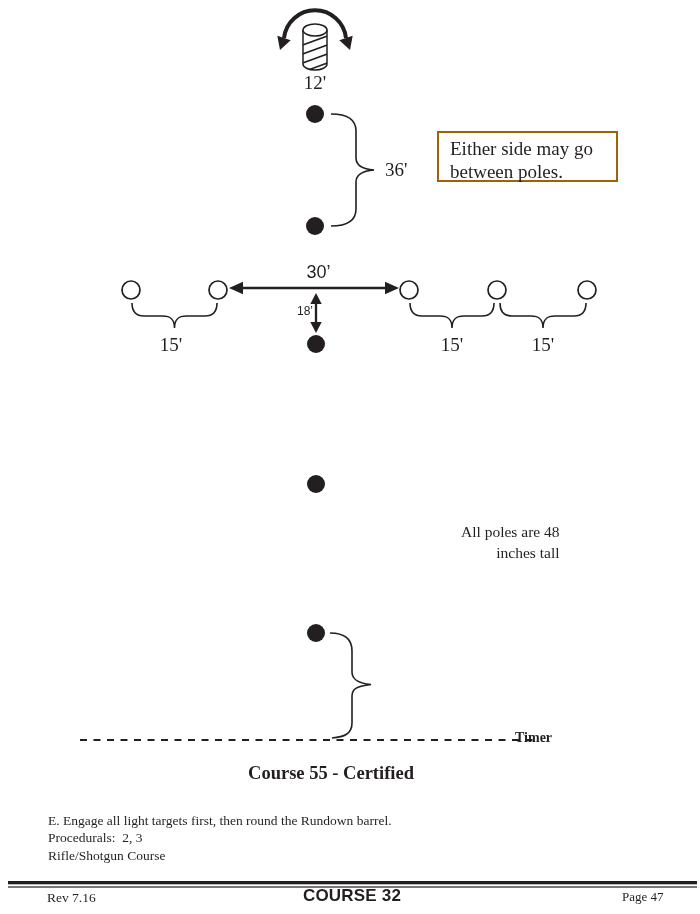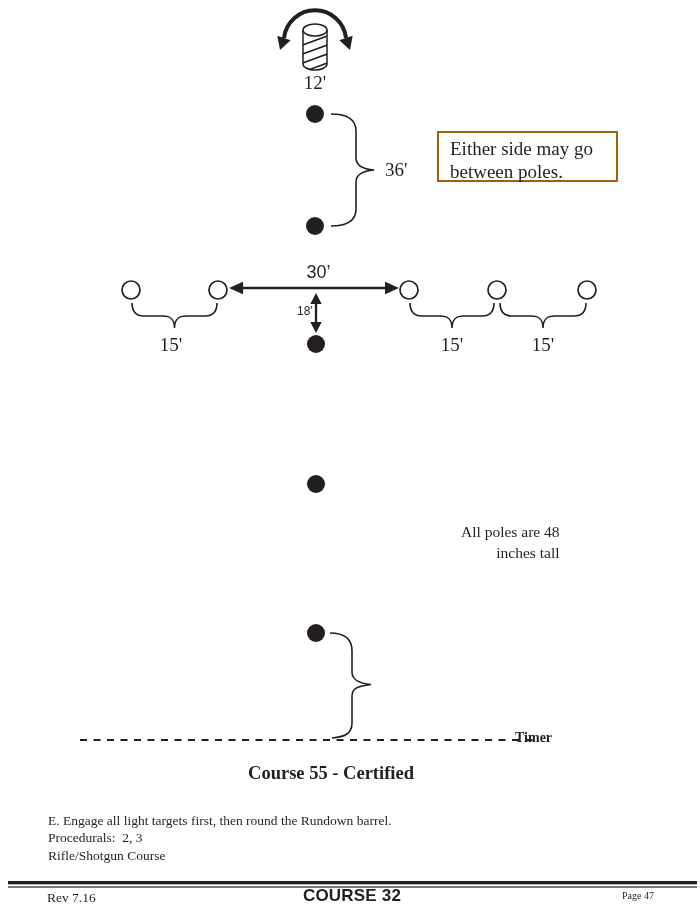--- a/index.html
+++ b/index.html
@@ -138,15 +138,15 @@
   <div class="lbl serif" style="left:515px;top:730px;font-size:14px;font-weight:bold;">Timer</div>
 
   <div id="caption" class="serif">Course 55 - Certified</div>
 
   <div class="note-line serif" style="top:813px;">E. Engage all light targets first, then round the Rundown barrel.</div>
   <div class="note-line serif" style="top:830px;">Procedurals:  2, 3</div>
   <div class="note-line serif" style="top:848px;">Rifle/Shotgun Course</div>
 
   <div class="lbl serif" style="left:47px;top:891px;font-size:13.5px;">Rev 7.16</div>
   <div id="footer-course" class="sans">COURSE 32</div>
-  <div class="lbl serif" style="left:622px;top:890px;font-size:10px;">Page 47</div>
+  <div class="lbl serif" style="left:622px;top:890px;font-size:13px;">Page 47</div>
 
 </div>
 
 </body></html>

